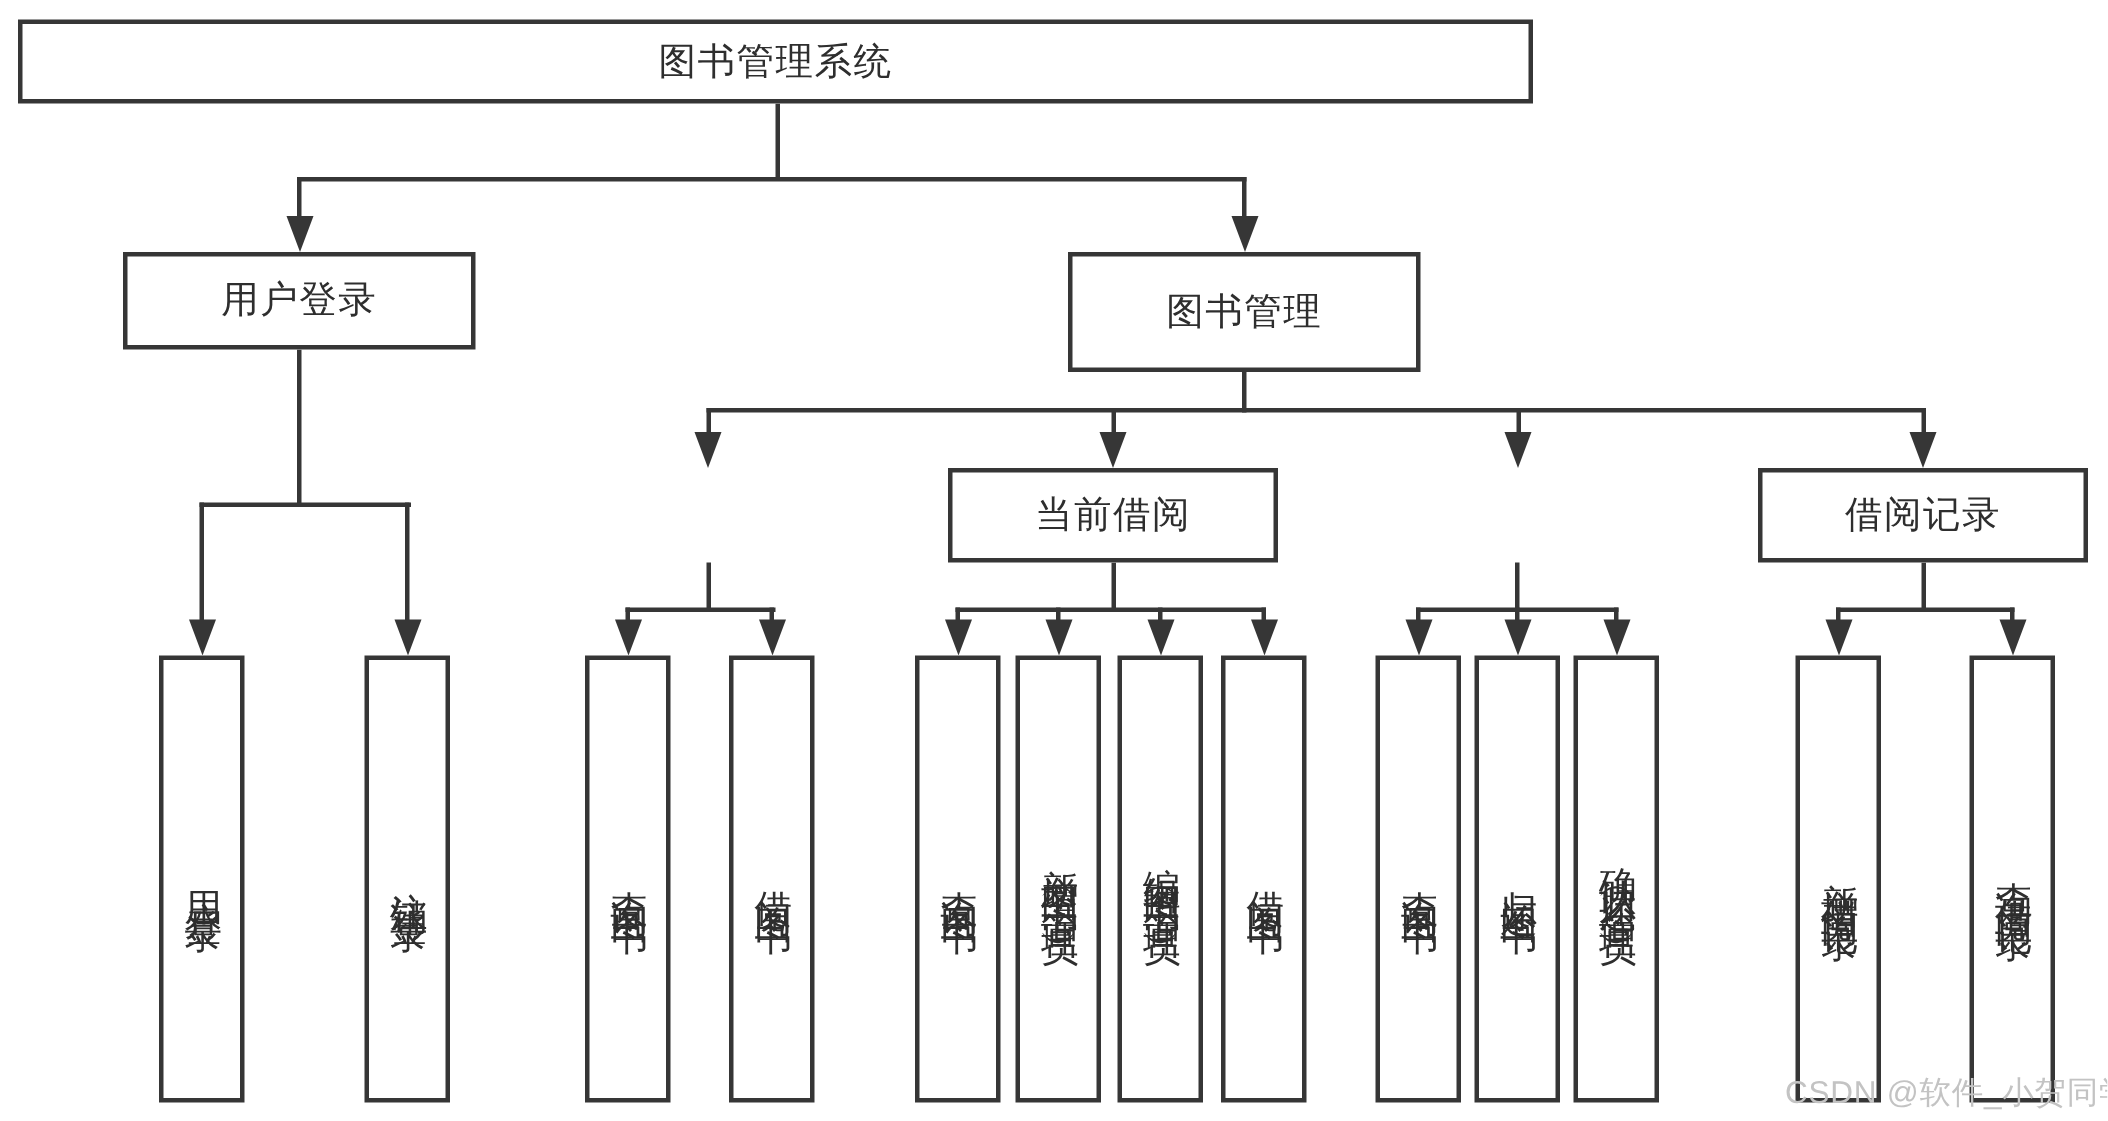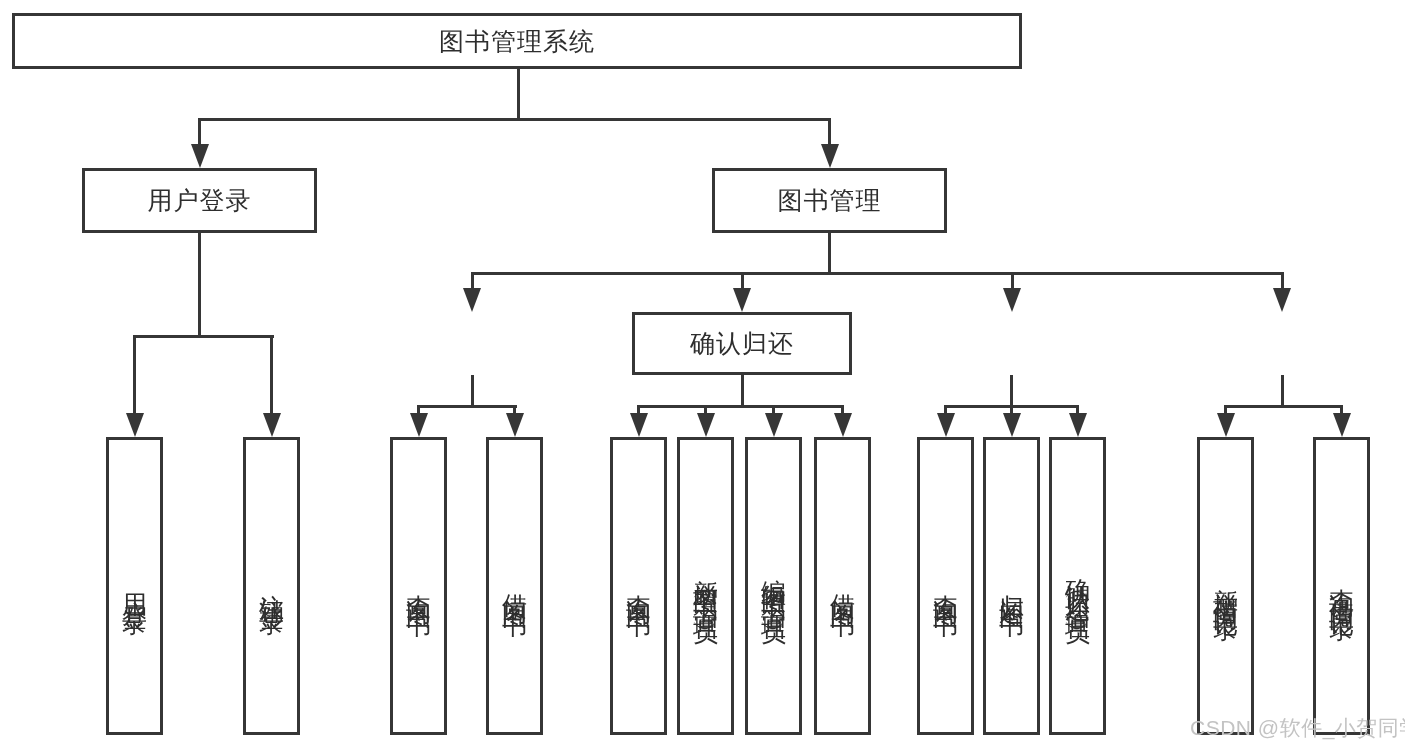--- a/index.html
+++ b/index.html
@@ -36,26 +36,29 @@
 
 <div class="stage">
 
   <div class="box h-label" style="left:12px;top:13px;width:1010px;height:56px;">
     <span>图书管理系统</span>
   </div>
 
   <div class="box h-label" style="left:82px;top:168px;width:235px;height:65px;">
     <span>用户登录</span>
   </div>
-  <div class="box h-label" style="left:712px;top:168px;width:235px;height:65px;">
+  <div class="box h-label" style="left:712px;top:168px;width:235px;height:80px;">
     <span>图书管理</span>
   </div>
 
   <div class="box h-label" style="left:632px;top:312px;width:220px;height:63px;">
-    <span>确认归还</span>
+    <span>当前借阅</span>
+  </div>
+  <div class="box h-label" style="left:1172px;top:312px;width:220px;height:63px;">
+    <span>借阅记录</span>
   </div>
 
   <div class="box leaf" style="left:106px;top:437px;width:57px;height:298px;">
     <span>用户登录</span>
   </div>
   <div class="box leaf" style="left:243px;top:437px;width:57px;height:298px;">
     <span>注销登录</span>
   </div>
 
   <div class="box leaf" style="left:390px;top:437px;width:57px;height:298px;">

